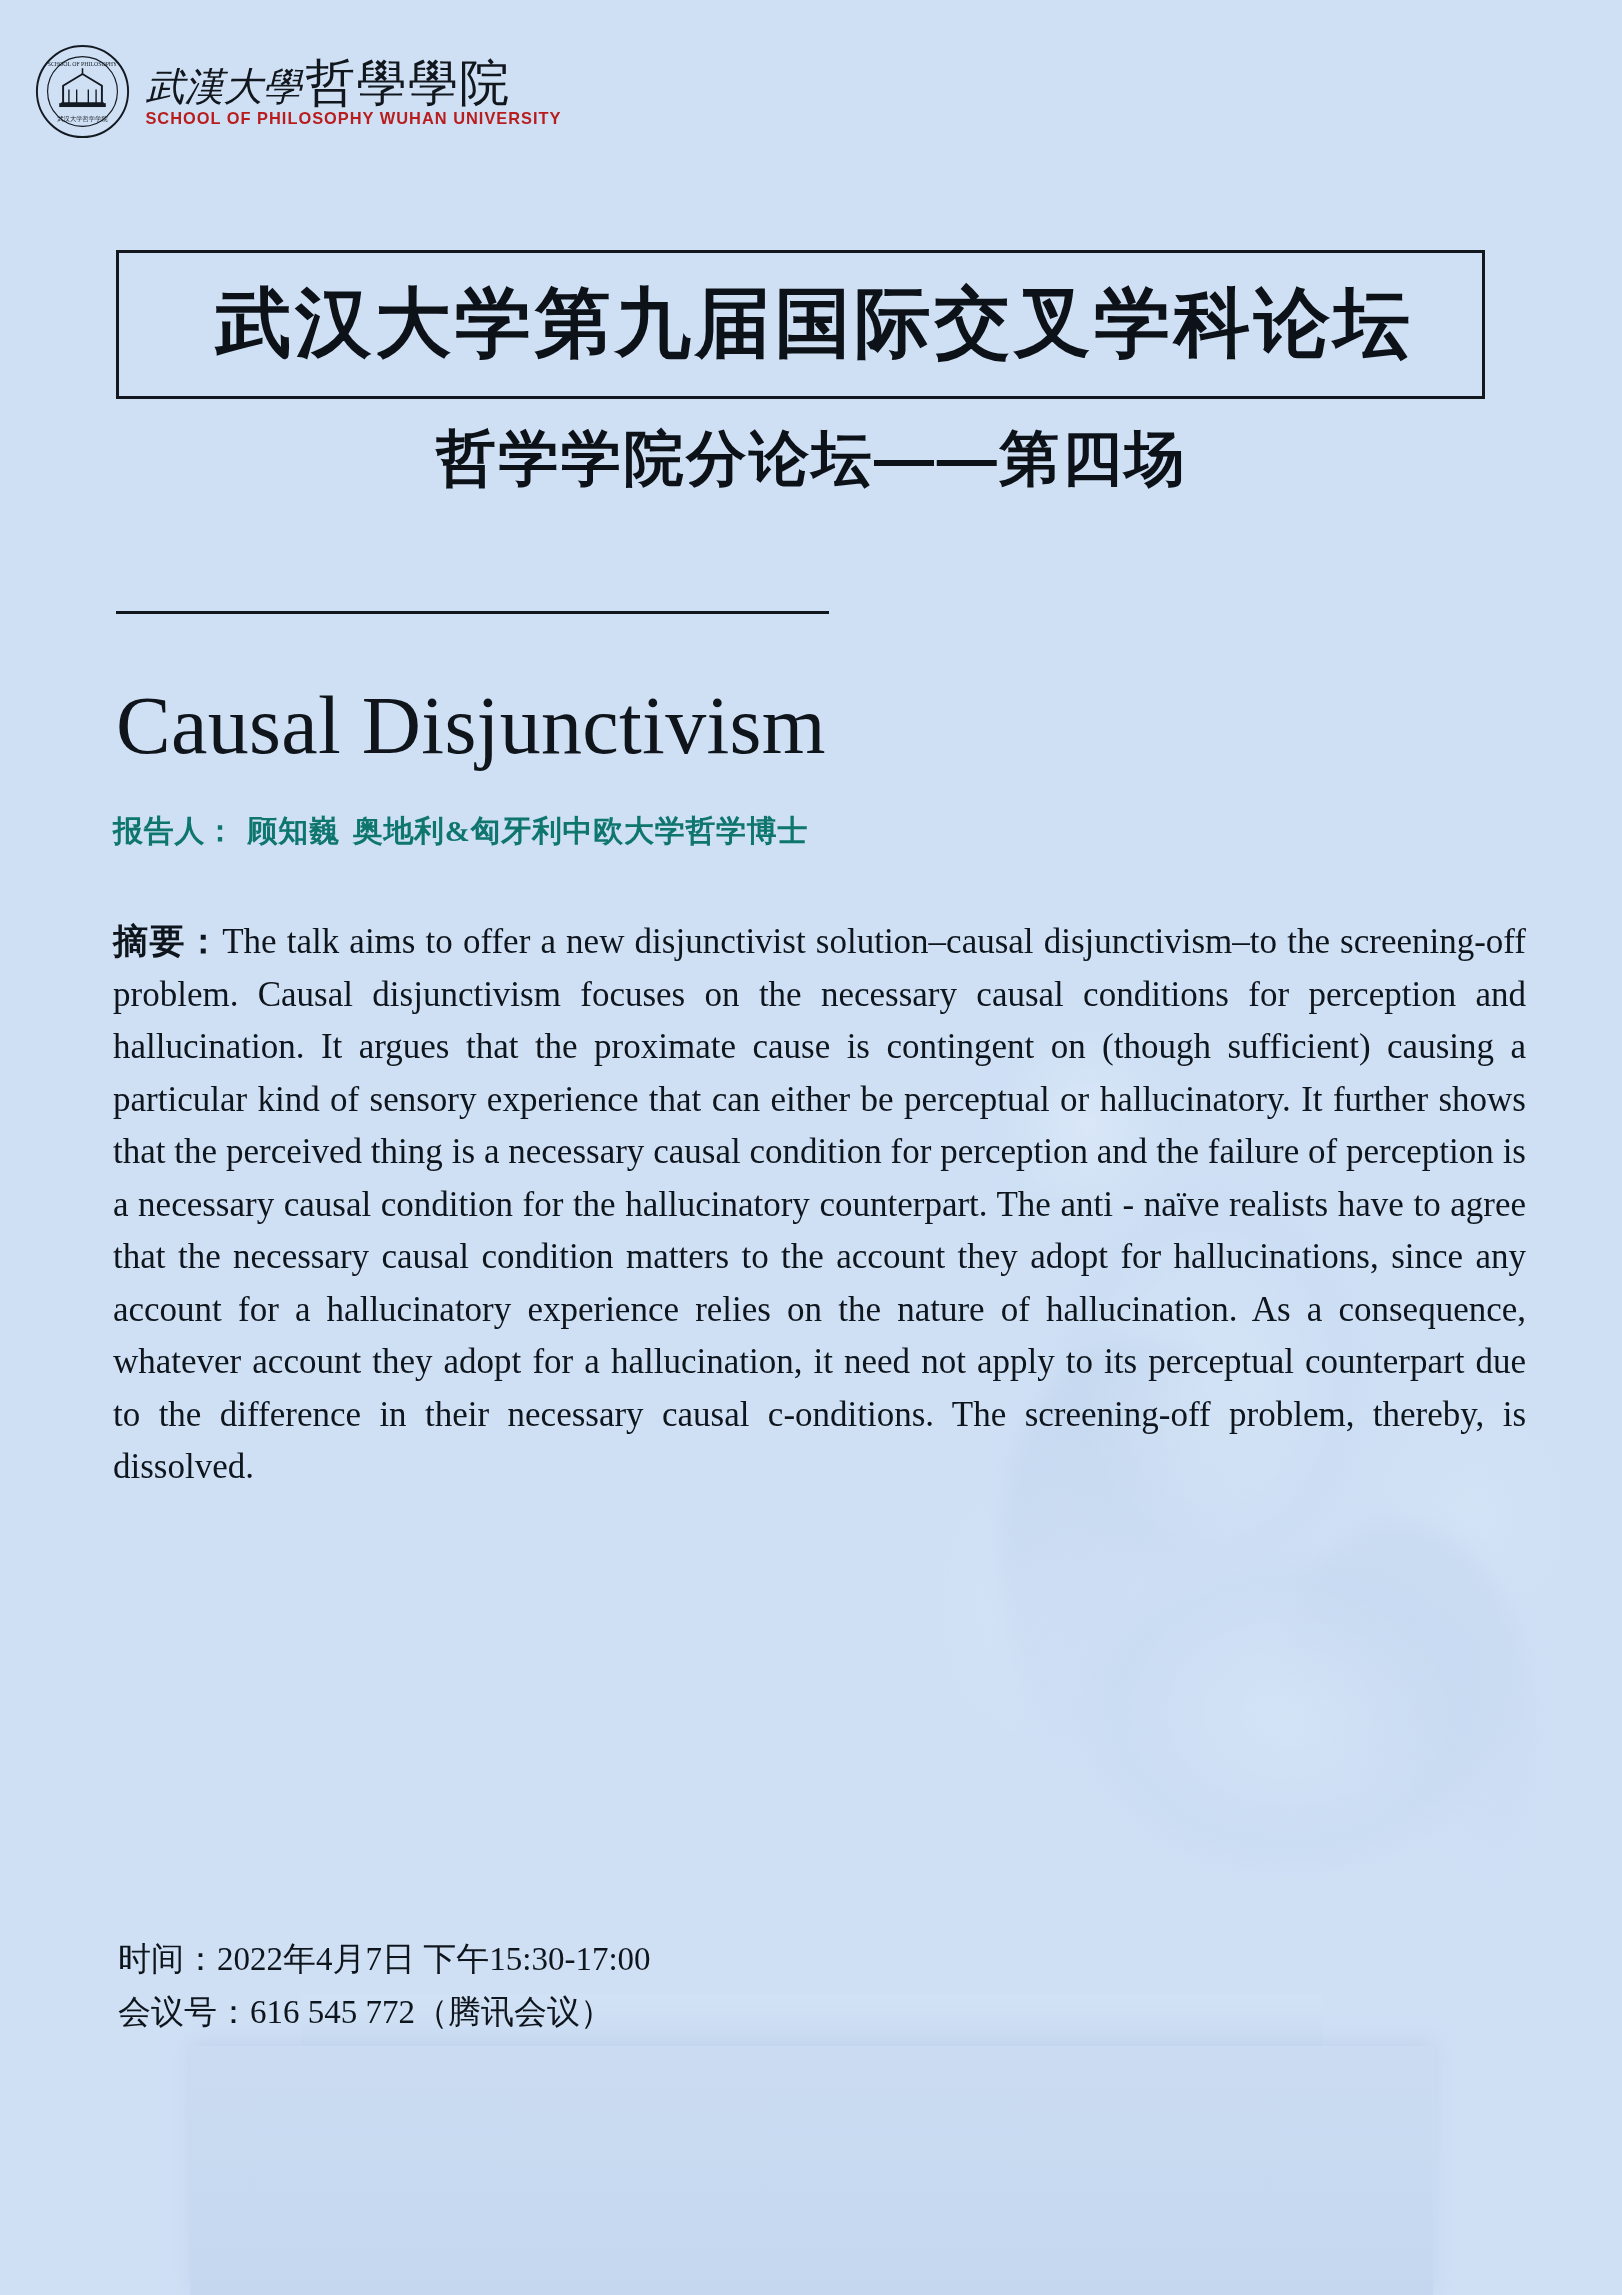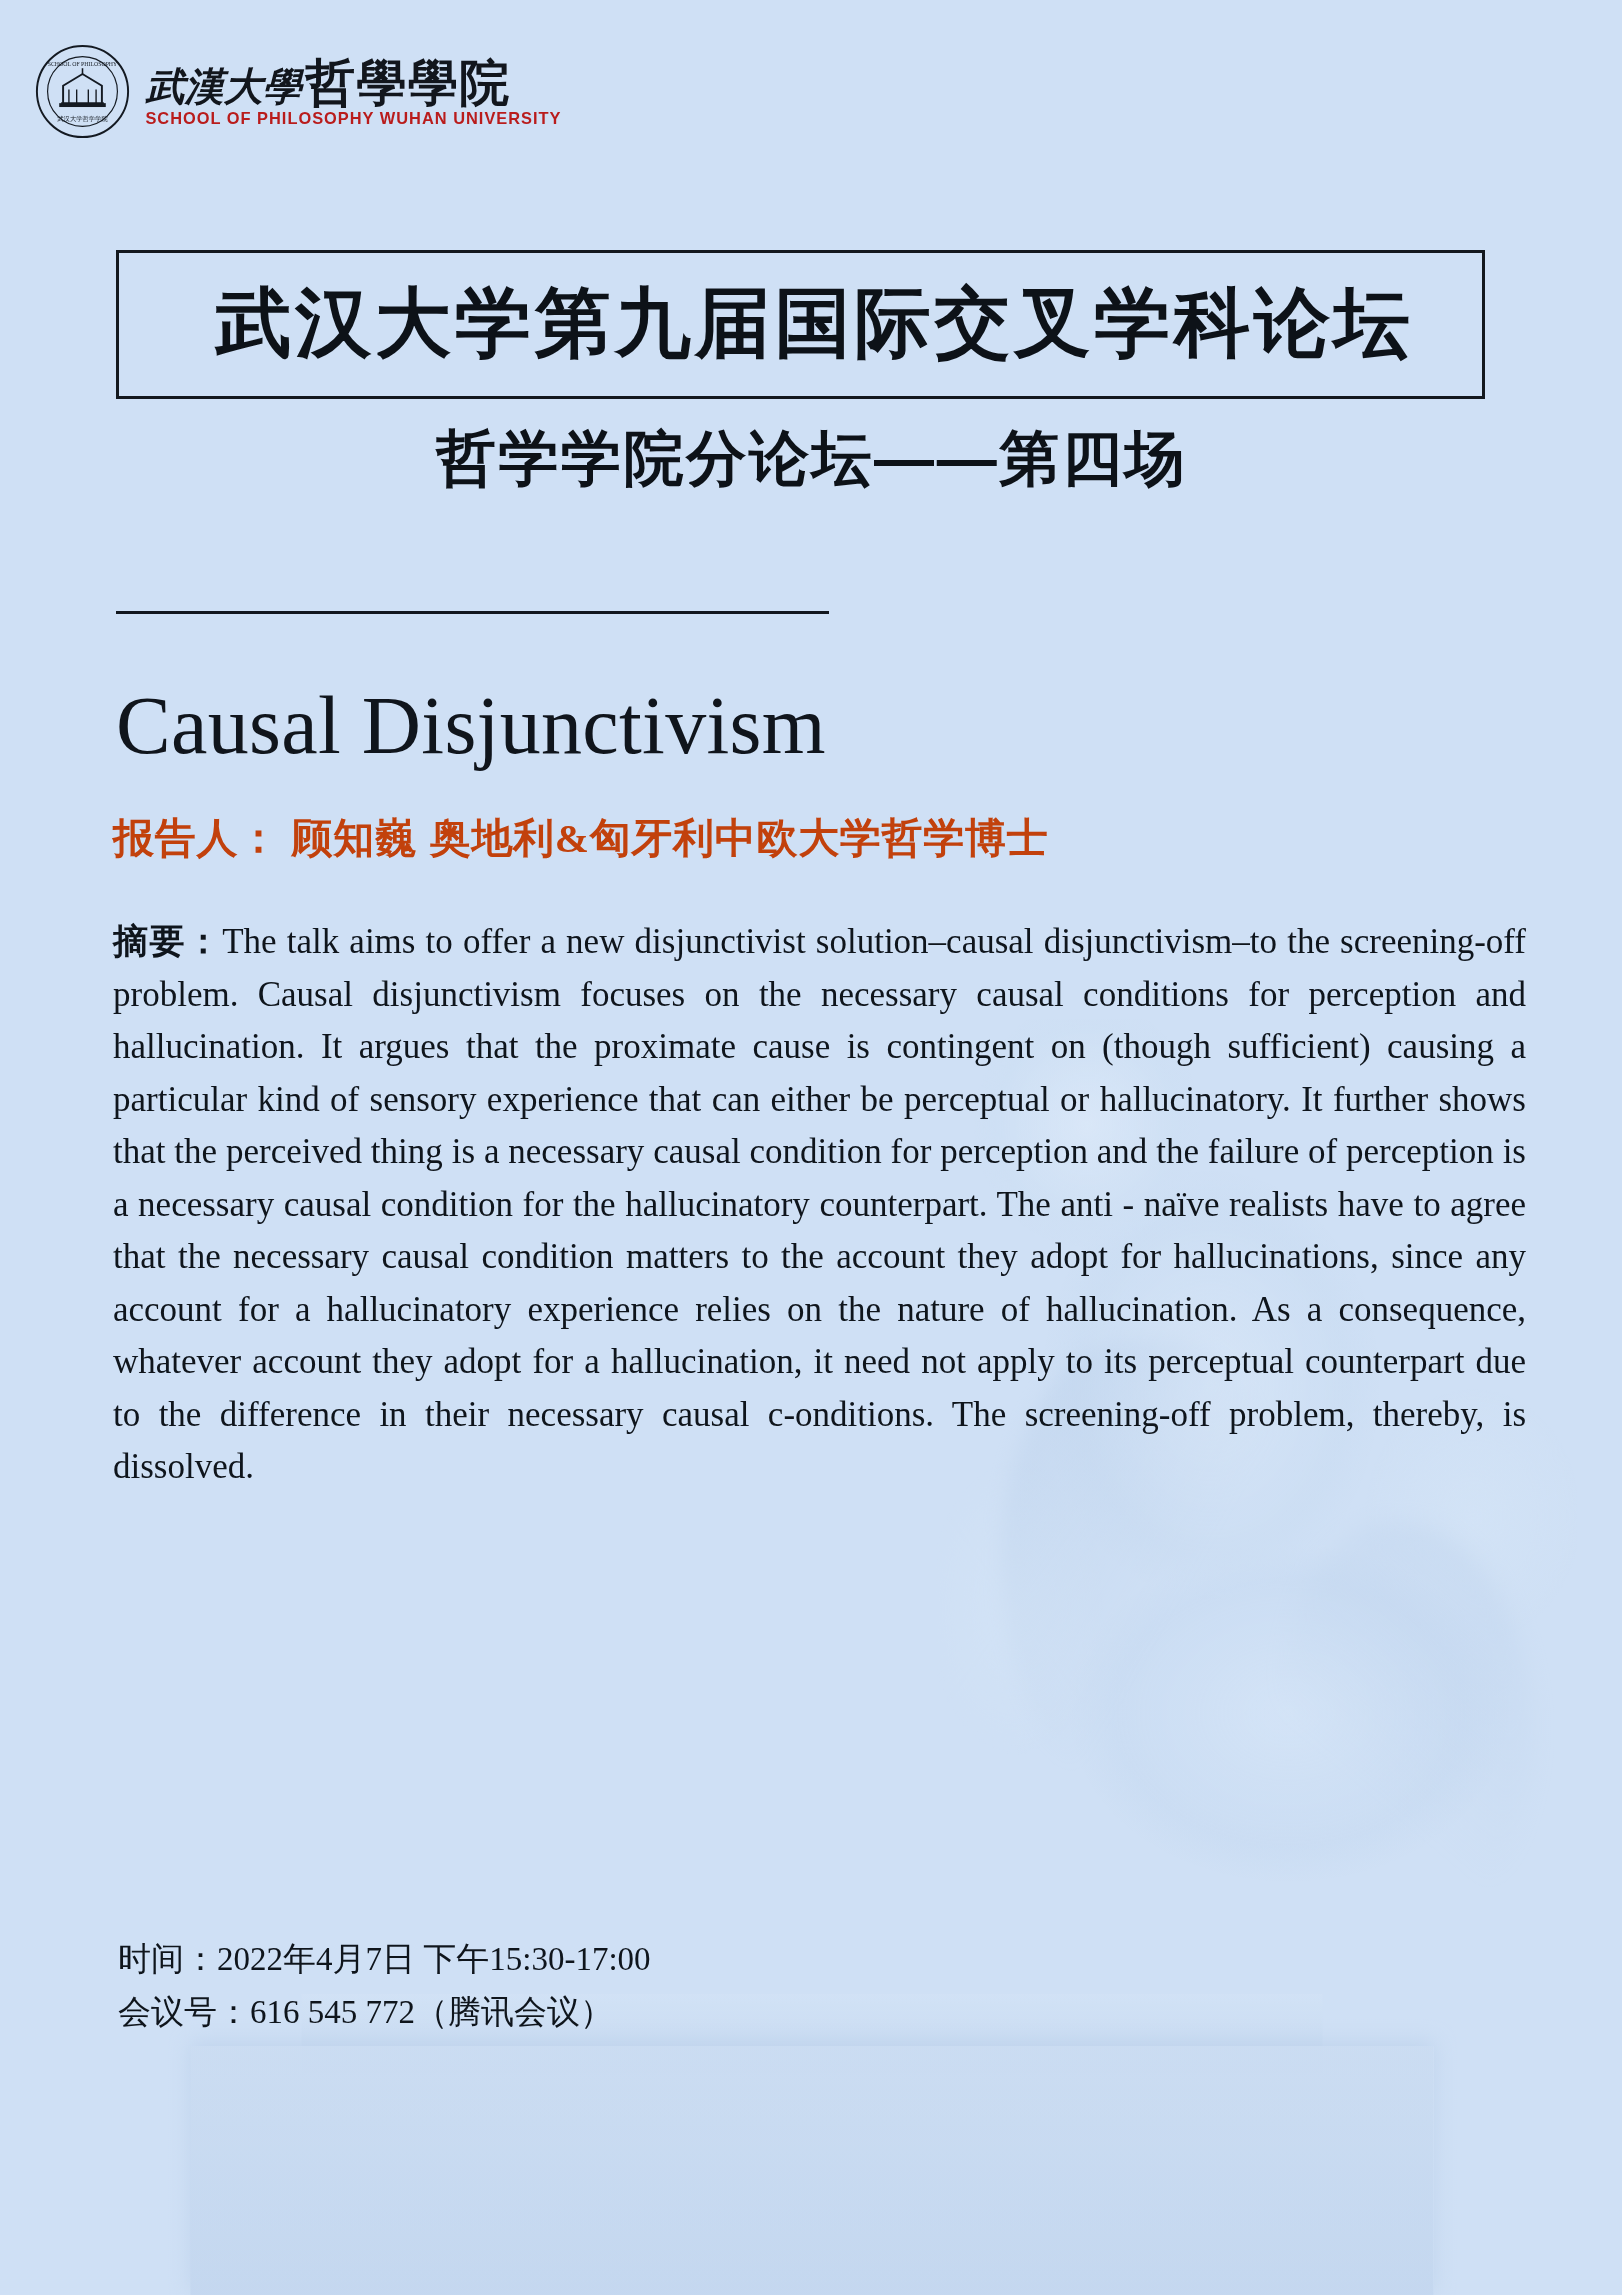--- a/index.html
+++ b/index.html
@@ -103,21 +103,21 @@
   }
   .logo-text-block {
     display: flex;
     flex-direction: column;
     justify-content: center;
     padding-top: 2.6px;
   }
   .logo-cn {
     font-family: "Liberation Serif", "DejaVu Serif", serif;
     font-size: 50px;
-    font-weight: 700;
+    font-weight: 400;
     letter-spacing: 1.3px;
     color: #12161d;
     line-height: 1.02;
     white-space: nowrap;
   }
   .logo-cn .script {
     font-style: italic;
     font-size: 39px;
     letter-spacing: 0px;
     margin-right: 3.9px;
@@ -184,24 +184,24 @@
     font-weight: 400;
     letter-spacing: 0.3px;
     color: #10151c;
     font-family: "Liberation Serif", "DejaVu Serif", serif;
   }
 
   .speaker-line {
     position: absolute;
     left: 113px;
     top: 811px;
-    font-size: 41px;
+    font-size: 30px;
     font-weight: 700;
     letter-spacing: 0.7px;
-    color: #c2410c;
+    color: #0f766e;
     white-space: nowrap;
     font-family: "Liberation Serif", "DejaVu Serif", serif;
   }
   .speaker-line .label { margin-right: 11.8px; }
   .speaker-line .name { margin-right: 13px; }
 
   .abstract {
     position: absolute;
     left: 113px;
     top: 916px;

